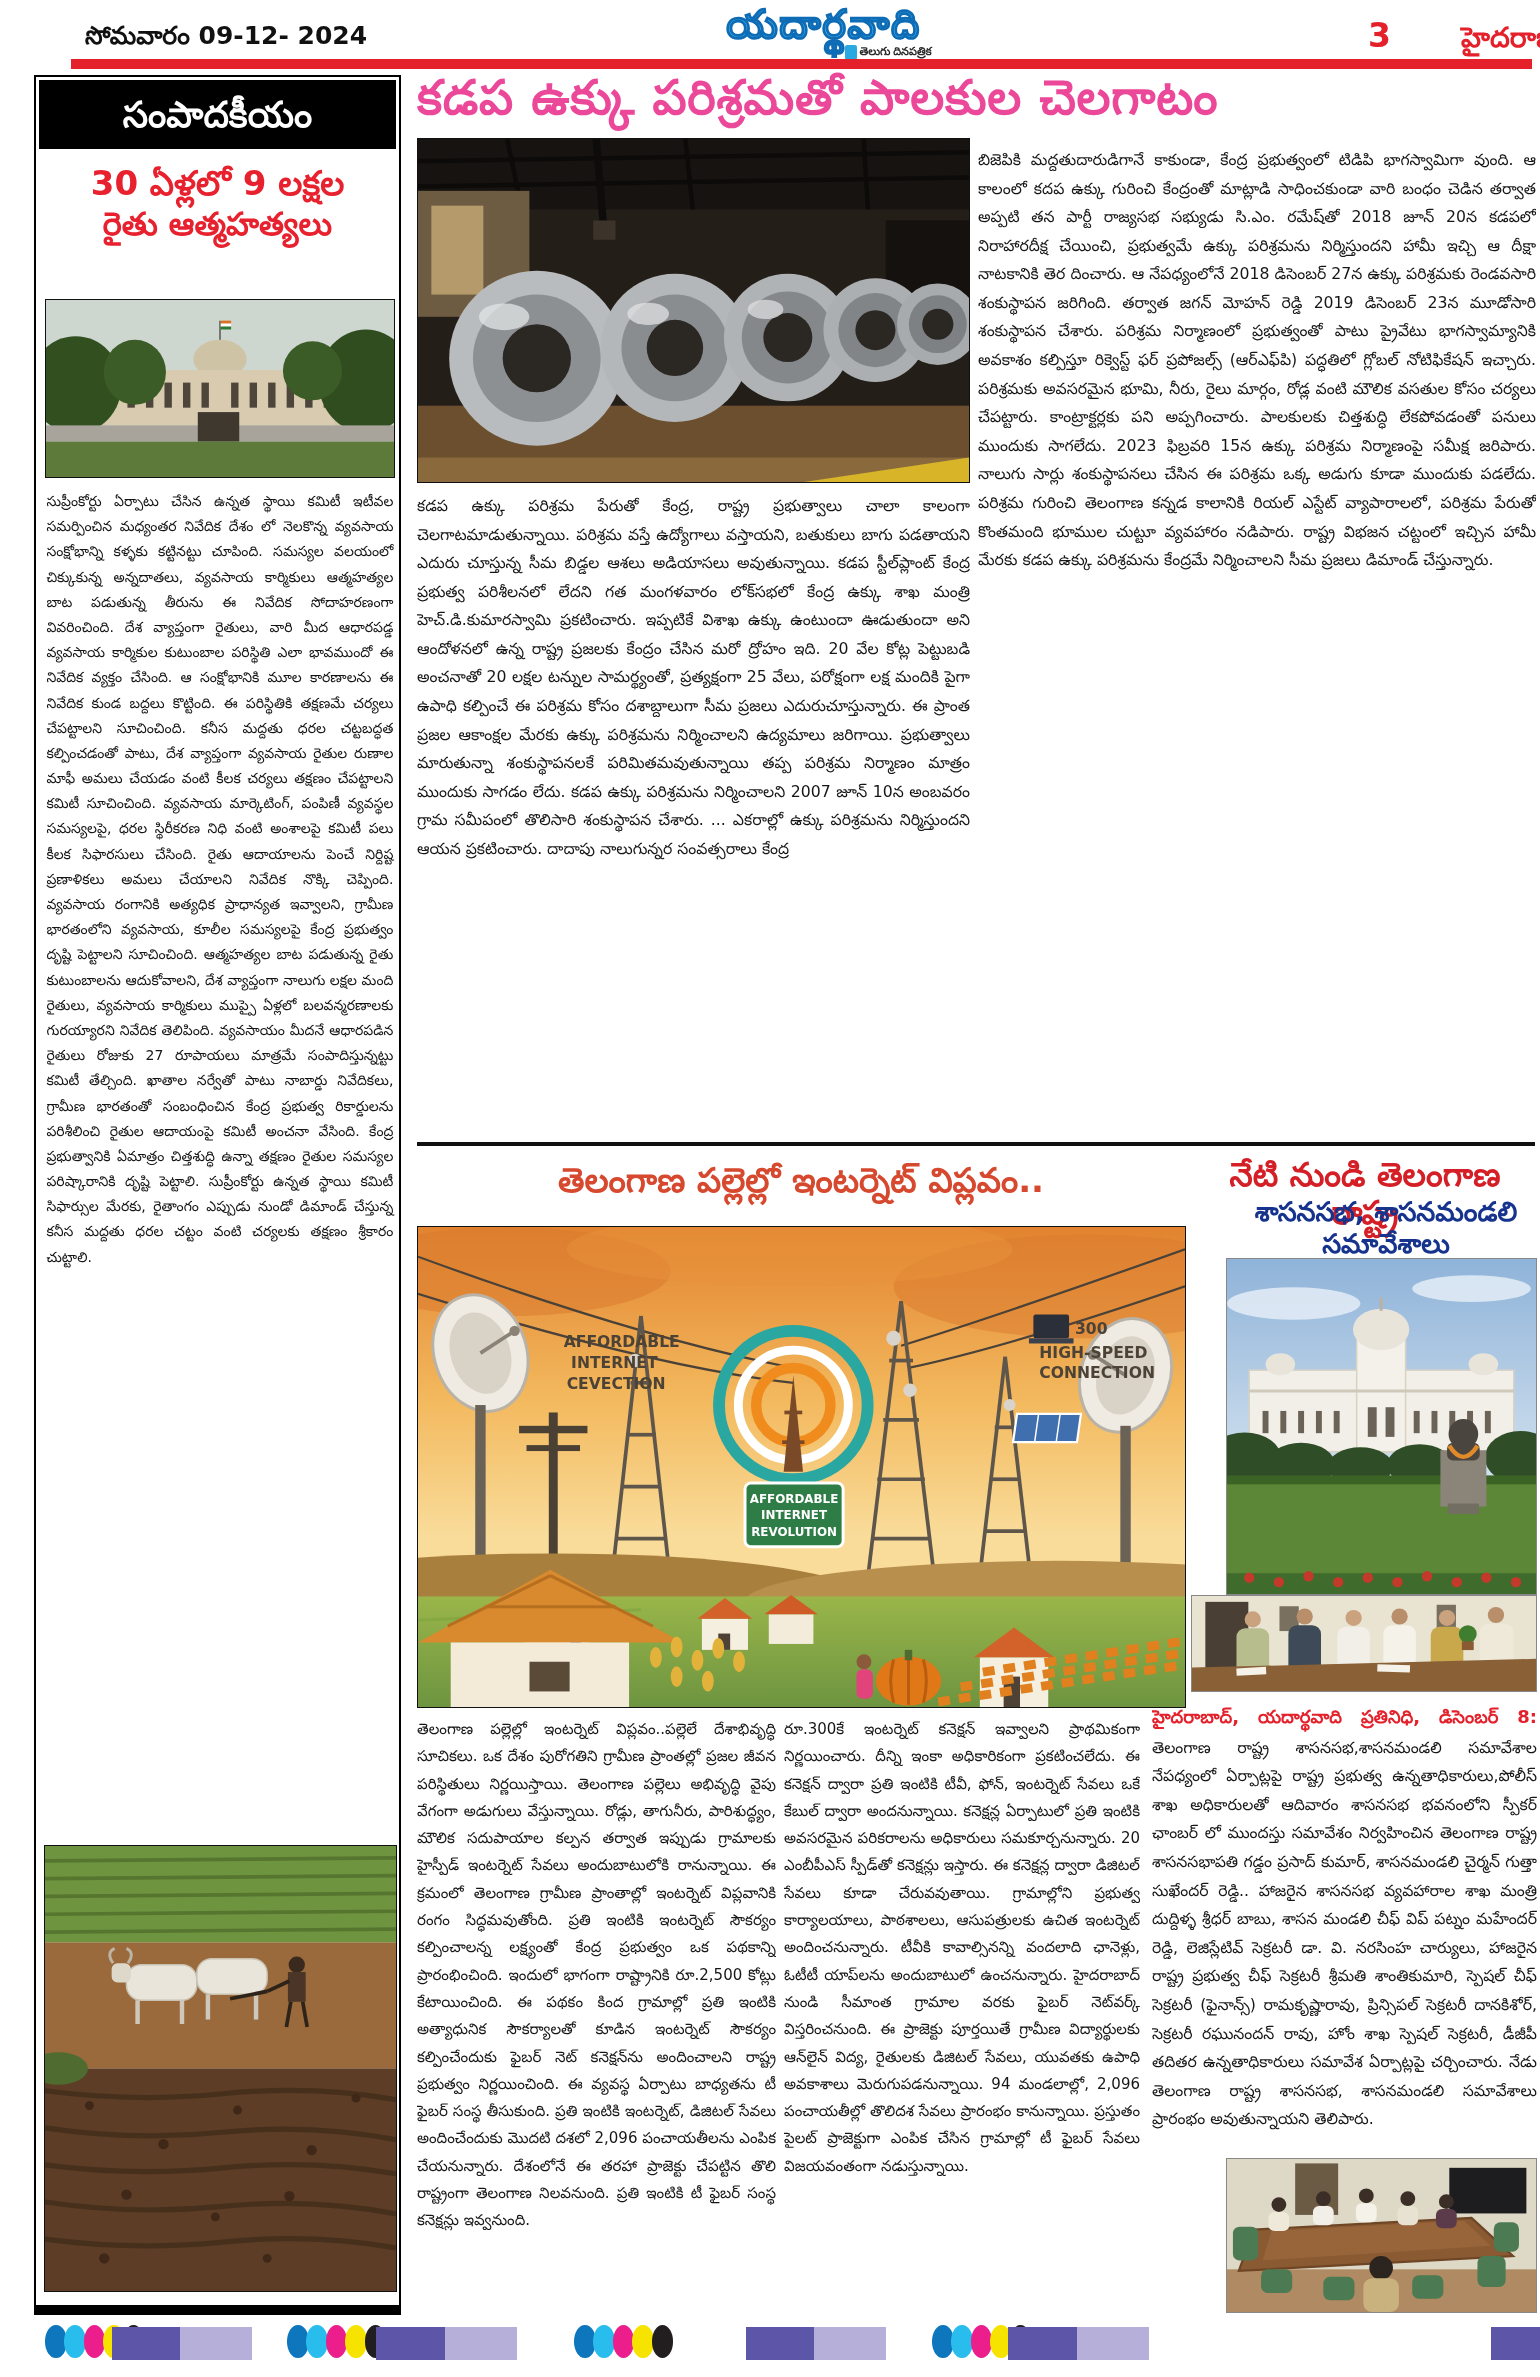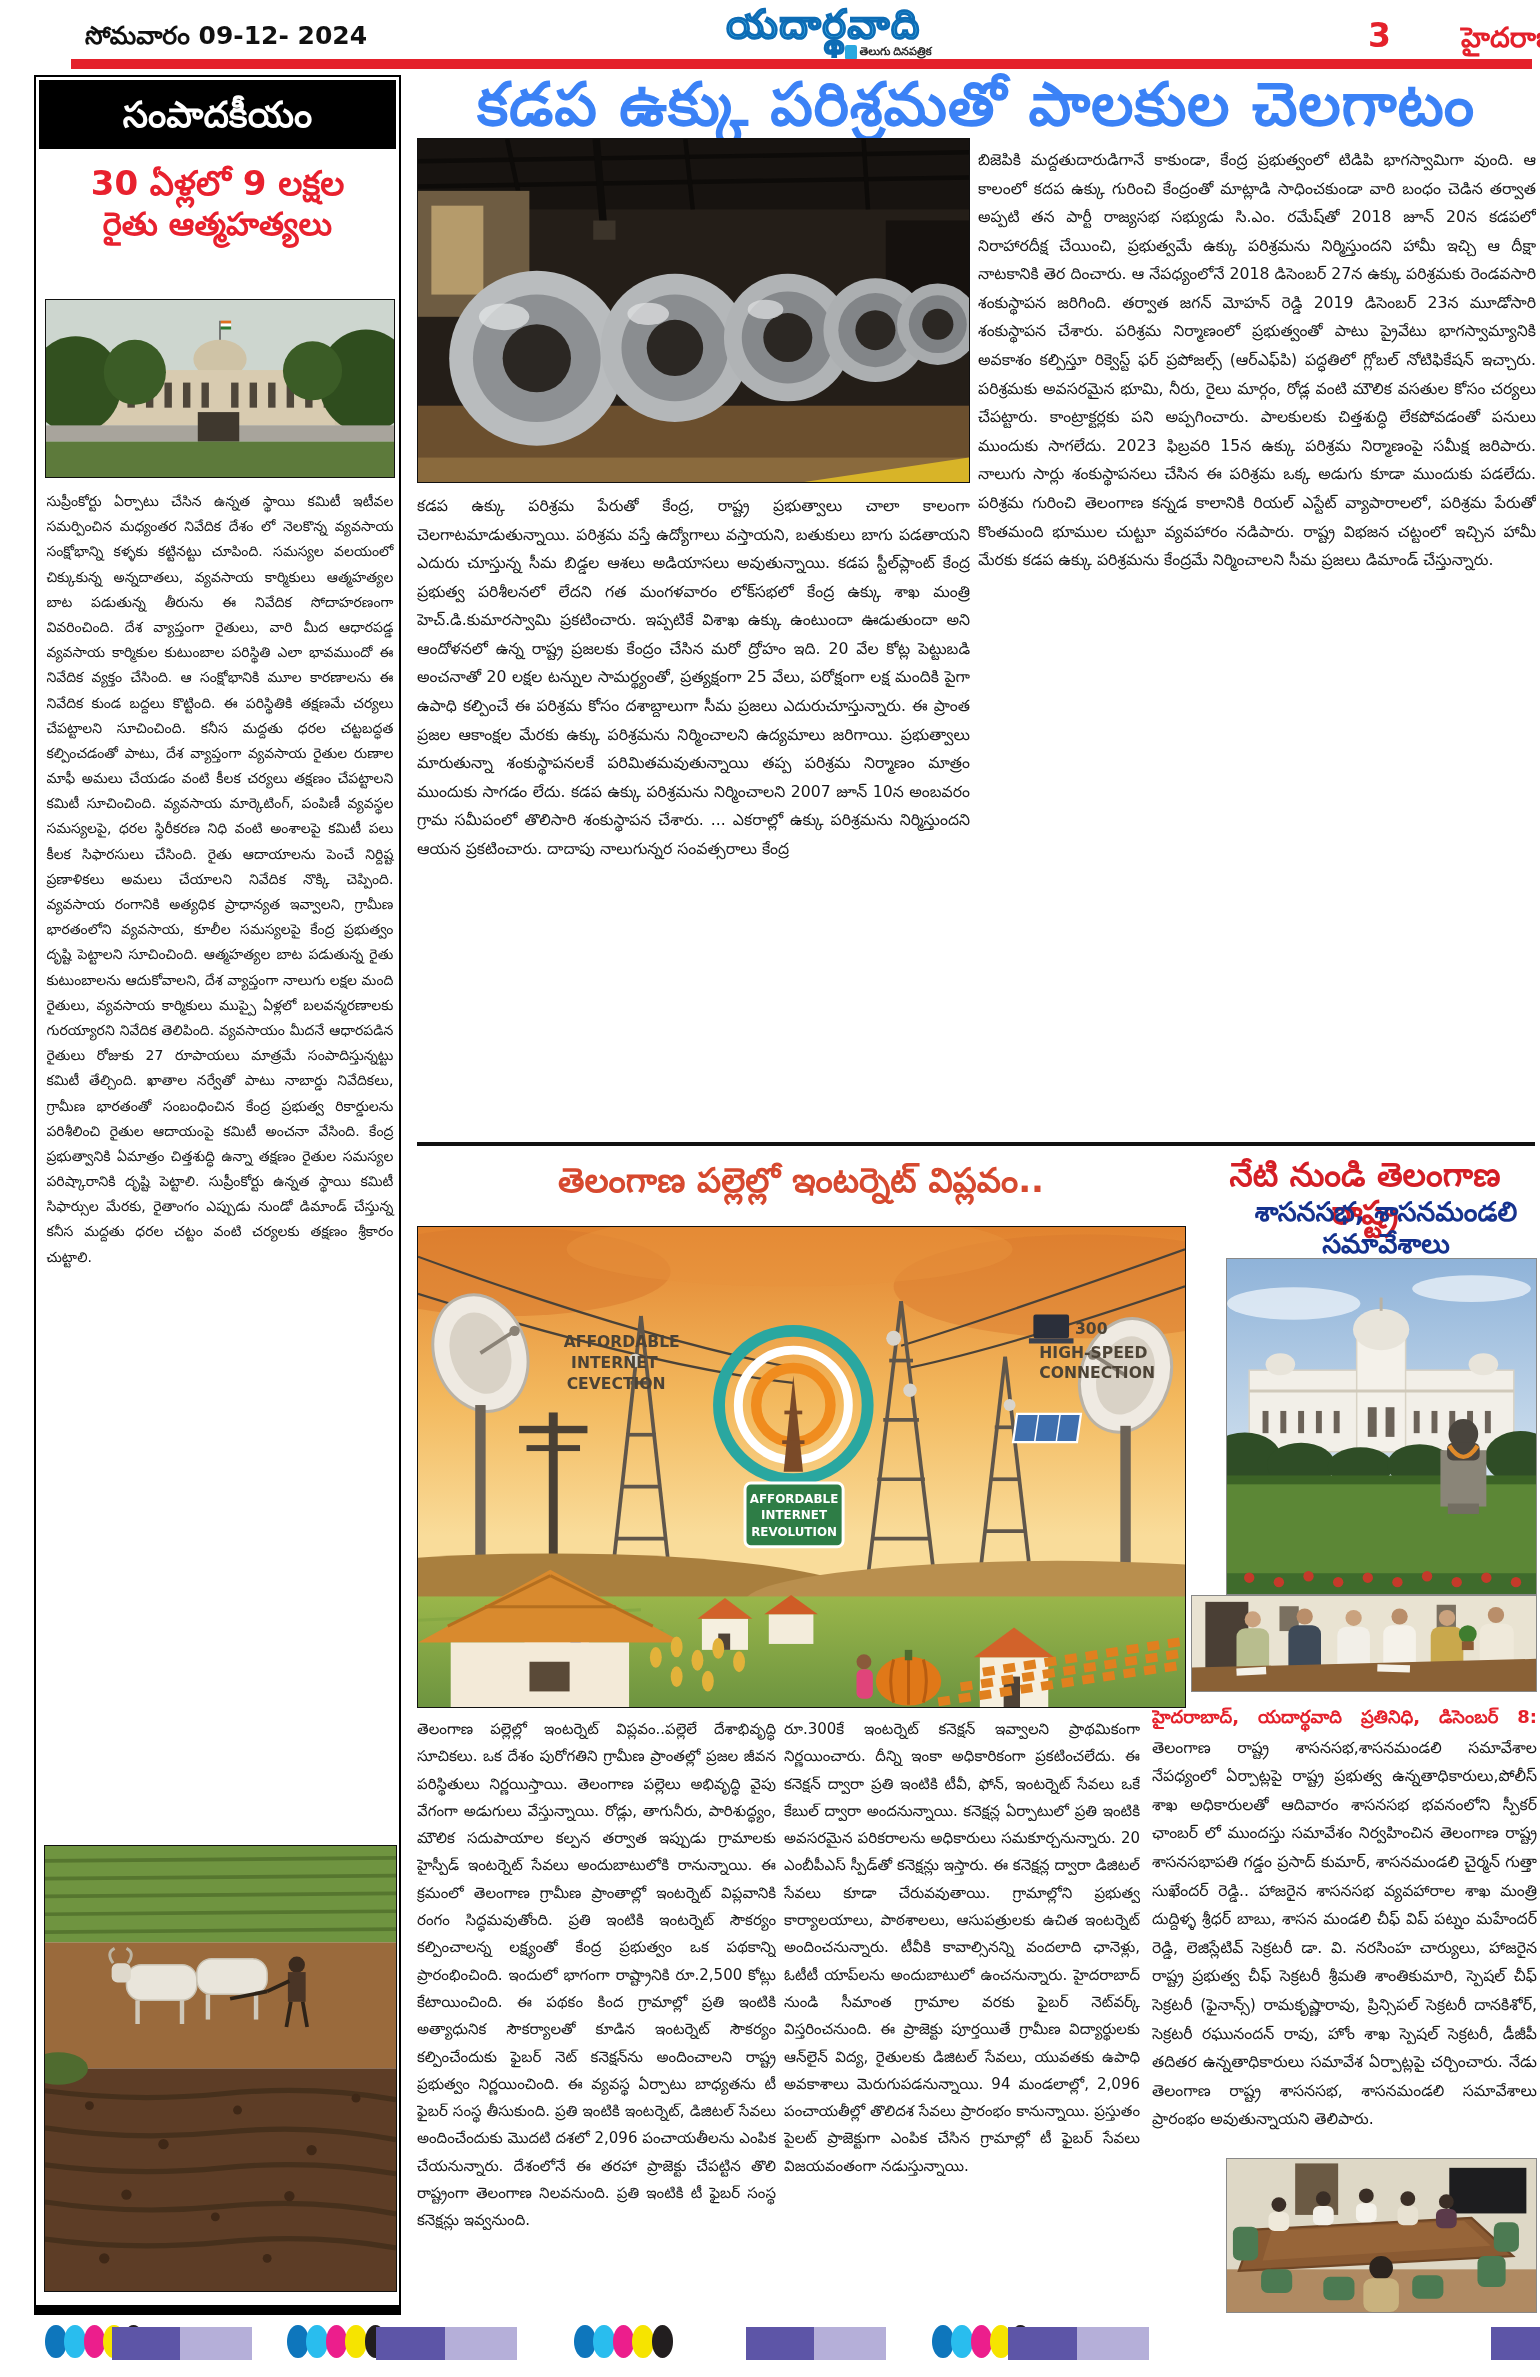--- a/index.html
+++ b/index.html
@@ -18,21 +18,21 @@
   .pagenum{font-size:33px;font-weight:bold;color:#e4212b;}
   .edition{font-size:28px;font-weight:bold;color:#e4212b;margin-left:48px;}
   .redbar{background:#e4212b;}
   
   .edbox{border:2.2px solid #000;border-bottom:10.4px solid #000;box-sizing:border-box;background:#fff;}
   .edbanner{background:#000;color:#fff;font-size:36px;font-weight:bold;text-align:center;line-height:69px;}
   .edh1{color:#e8212e;font-size:34px;font-weight:bold;text-align:center;line-height:1.25;}
   .edh2{color:#e8212e;font-size:32px;font-weight:bold;text-align:center;line-height:1.2;}
   .edbody{font-size:14px;line-height:1.8;}
   
-  .mainhead{color:#3b82f6;font-size:60px;font-weight:bold;text-align:center;letter-spacing:0.7px;}
+  .mainhead{color:#ec4899;font-size:48px;font-weight:bold;letter-spacing:0.7px;}
   .sep{background:#111;}
   
   .nethead{color:#d6492f;font-size:34px;font-weight:bold;text-align:center;}
   
   .asmh1{color:#d41f26;font-size:33px;font-weight:bold;text-align:center;line-height:1.15;}
   .asmh2{color:#16338e;font-size:27px;font-weight:bold;text-align:center;line-height:1.2;}
   .dateline{color:#e4212b;font-weight:bold;font-size:18px;}
   
   .marksrow{position:absolute;left:0;top:2322px;width:1541px;height:39px;}
   .dotgroup{position:absolute;top:3px;display:flex;}

